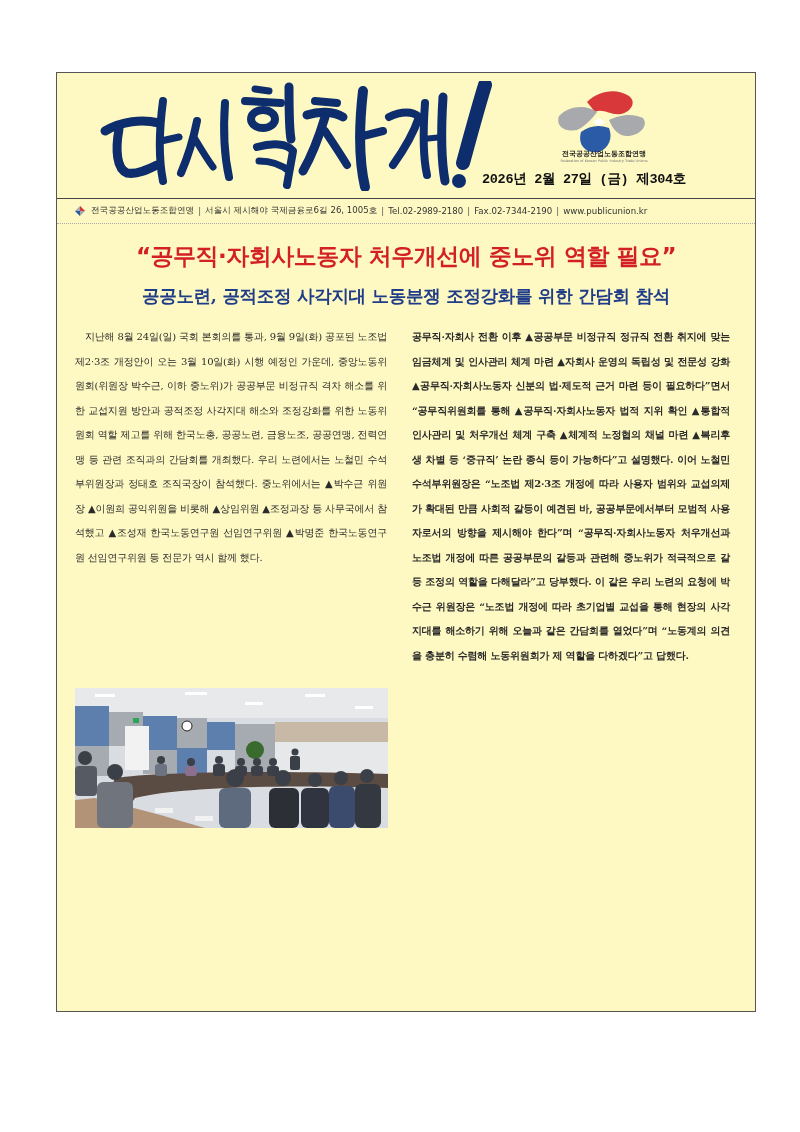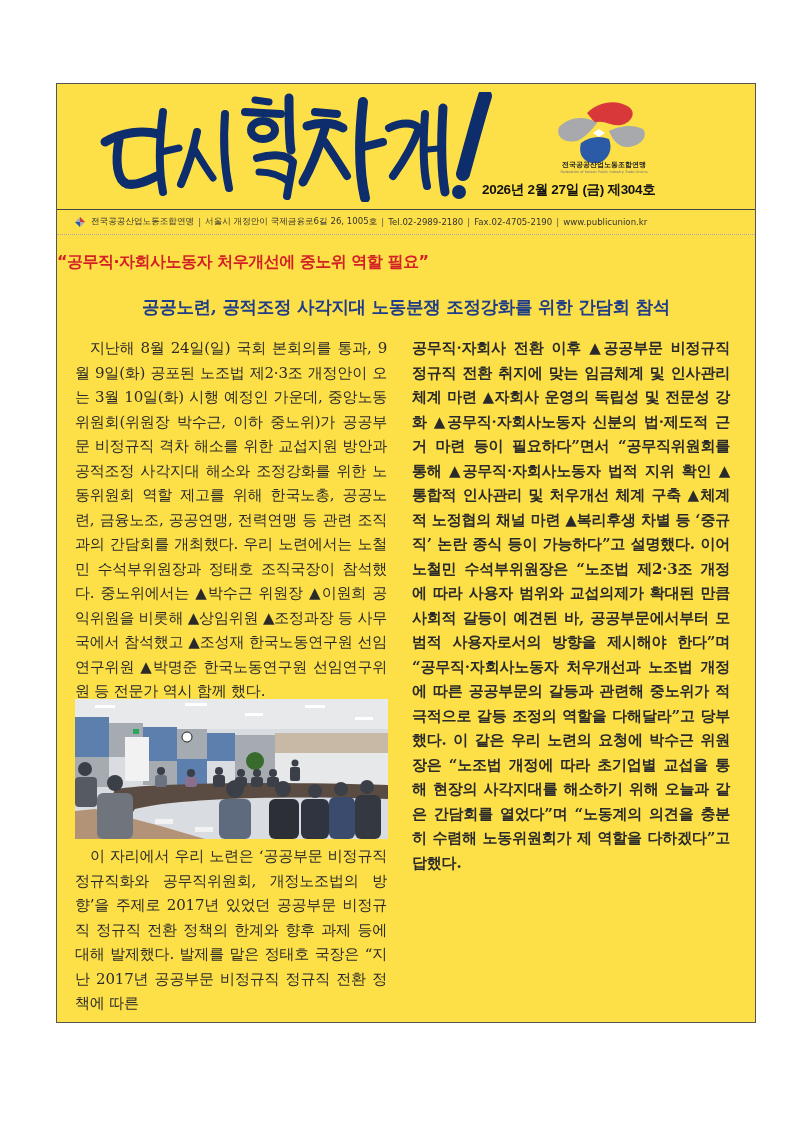--- a/index.html
+++ b/index.html
@@ -1,32 +1,32 @@
 <!DOCTYPE html>
 <html><head>
 <meta charset="utf-8">
 <style>
   html, body { margin: 0; padding: 0; background: #ffffff; }
   body { width: 800px; height: 1132px; position: relative; font-family: "DejaVu Serif", serif; color: #222; }
   .page {
-    position: absolute; left: 56px; top: 83px; width: 700px; height: 940px;
-    border: 1px solid #555; box-sizing: border-box; background: #fde047;
+    position: absolute; left: 56px; top: 72px; width: 700px; height: 940px;
+    border: 1px solid #555; box-sizing: border-box; background: #fef9c3;
   }
   .masthead { position: absolute; left: 0; top: 0; width: 698px; height: 125px; border-bottom: 1px solid #444; }
   .title-art { position: absolute; left: 40px; top: 8px; width: 400px; height: 110px; }
   .logo { position: absolute; left: 490px; top: 8px; width: 110px; height: 80px; }
   .logo-name { position: absolute; left: 482px; top: 76px; width: 130px; text-align: center; font-family: "DejaVu Sans", sans-serif; font-size: 7px; font-weight: bold; color: #222; }
   .logo-sub { position: absolute; left: 482px; top: 86px; width: 130px; text-align: center; font-family: "DejaVu Sans", sans-serif; font-size: 3.5px; color: #777; }
-  .issue-line { position: absolute; left: 425px; top: 97px; font-family: Liberation Sans, sans-serif; font-weight: bold; font-size: 13.5px; color: #111; letter-spacing: -0.3px; text-align: right; }
+  .issue-line { position: absolute; left: 425px; top: 97px; font-family: Liberation Mono, monospace; font-weight: bold; font-size: 13.5px; color: #111; letter-spacing: -0.3px; text-align: right; }
   .address-bar { position: absolute; left: 0; top: 125px; width: 698px; height: 26px; border-bottom: 1px dotted #aaa; display: flex; align-items: center; padding-left: 18px; box-sizing: border-box; font-family: "DejaVu Sans", sans-serif; font-size: 8.6px; color: #333; white-space: nowrap; }
   .address-bar .diamond { width: 10px; height: 10px; margin-right: 6px; }
   .address-bar .sep { margin: 0 4px; color: #555; }
-  .headline { position: absolute; left: 0; top: 168px; width: 698px; font-family: "DejaVu Sans", sans-serif; font-size: 16px; font-weight: bold; color: #d31f26; letter-spacing: -0.5px; }
+  .headline { position: absolute; left: 0; top: 168px; width: 698px; text-align: center; font-family: "DejaVu Sans", sans-serif; font-size: 23px; font-weight: bold; color: #d31f26; letter-spacing: -0.5px; }
   .subhead { position: absolute; left: 0; top: 211px; width: 698px; text-align: center; font-family: "DejaVu Serif", serif; font-size: 17.5px; font-weight: bold; color: #1f3c88; letter-spacing: -0.3px; }
-  .col { position: absolute; font-size: 15px; line-height: 24.5px; color: #2a2a2a; text-align: justify; letter-spacing: -0.2px; }
+  .col { position: absolute; font-size: 10px; line-height: 24.5px; color: #2a2a2a; text-align: justify; letter-spacing: -0.2px; }
   .col p { margin: 0; text-indent: 1em; }
   .col p.noindent { text-indent: 0; font-weight: bold; }
   .col-left-top { left: 18px; top: 252px; width: 312px; }
   .col-left-bottom { left: 18px; top: 760px; width: 312px; }
   .col-right { left: 355px; top: 252px; width: 318px; }
   .photo { position: absolute; left: 18px; top: 615px; width: 313px; height: 140px; overflow: hidden; background: #bfc7cf; }
 </style>
 </head>
 <body>
 
@@ -84,25 +84,25 @@
   </div>
 
   <div class="address-bar">
     <svg class="diamond" viewBox="0 0 10 10">
       <path d="M5 0 L10 5 L5 10 L0 5 Z" fill="#a7a9ac"></path>
       <path d="M5 0 L10 5 L5 5 Z" fill="#d8383a"></path>
       <path d="M0 5 L5 5 L5 10 Z" fill="#2b5aa6"></path>
     </svg>
     <span>전국공공산업노동조합연맹</span>
     <span class="sep">|</span>
-    <span>서울시 개정안이 국제금융로6길 26, 1005호</span>
+    <span>서울시 제시해야 국제금융로6길 26, 1005호</span>
     <span class="sep">|</span>
     <span>Tel.02-2989-2180</span>
     <span class="sep">|</span>
-    <span>Fax.02-4705-2190</span>
+    <span>Fax.02-7344-2190</span>
     <span class="sep">|</span>
     <span>www.publicunion.kr</span>
   </div>
 
   <div class="headline">“공무직·자회사노동자 처우개선에 중노위 역할 필요”</div>
   <div class="subhead">공공노련, 공적조정 사각지대 노동분쟁 조정강화를 위한 간담회 참석</div>
 
   <div class="col col-left-top">
     <p>지난해 8월 24일(일) 국회 본회의를 통과, 9월 9일(화) 공포된 노조법 제2·3조 개정안이 오는 3월 10일(화) 시행 예정인 가운데, 중앙노동위원회(위원장 박수근, 이하 중노위)가 공공부문 비정규직 격차 해소를 위한 교섭지원 방안과 공적조정 사각지대 해소와 조정강화를 위한 노동위원회 역할 제고를 위해 한국노총, 공공노련, 금융노조, 공공연맹, 전력연맹 등 관련 조직과의 간담회를 개최했다. 우리 노련에서는 노철민 수석부위원장과 정태호 조직국장이 참석했다. 중노위에서는 ▲박수근 위원장 ▲이원희 공익위원을 비롯해 ▲상임위원 ▲조정과장 등 사무국에서 참석했고 ▲조성재 한국노동연구원 선임연구위원 ▲박명준 한국노동연구원 선임연구위원 등 전문가 역시 함께 했다.</p>
   </div>
@@ -163,20 +163,17 @@
         <rect x="226" y="100" width="28" height="40" rx="6" fill="#2f3440"></rect>
       <circle cx="266" cy="90" r="7"></circle>
         <rect x="254" y="98" width="26" height="42" rx="6" fill="#3b4b6e"></rect>
       <circle cx="292" cy="88" r="7"></circle>
         <rect x="280" y="96" width="26" height="44" rx="6" fill="#343841"></rect>
     </g>
     <rect x="80" y="120" width="18" height="5" fill="#f2f2f2"></rect>
     <rect x="120" y="128" width="18" height="5" fill="#f2f2f2"></rect>
   </svg>
 
-  <div class="col col-left-bottom">
-    <p>이 자리에서 우리 노련은 ‘공공부문 비정규직 정규직화와 공무직위원회, 개정노조법의 방향’을 주제로 2017년 있었던 공공부문 비정규직 정규직 전환 정책의 한계와 향후 과제 등에 대해 발제했다. 발제를 맡은 정태호 국장은 “지난 2017년 공공부문 비정규직 정규직 전환 정책에 따른</p>
-  </div>
 
   <div class="col col-right">
     <p class="noindent">공무직·자회사 전환 이후 ▲공공부문 비정규직 정규직 전환 취지에 맞는 임금체계 및 인사관리 체계 마련 ▲자회사 운영의 독립성 및 전문성 강화 ▲공무직·자회사노동자 신분의 법·제도적 근거 마련 등이 필요하다”면서 “공무직위원회를 통해 ▲공무직·자회사노동자 법적 지위 확인 ▲통합적 인사관리 및 처우개선 체계 구축 ▲체계적 노정협의 채널 마련 ▲복리후생 차별 등 ‘중규직’ 논란 종식 등이 가능하다”고 설명했다. 이어 노철민 수석부위원장은 “노조법 제2·3조 개정에 따라 사용자 범위와 교섭의제가 확대된 만큼 사회적 갈등이 예견된 바, 공공부문에서부터 모범적 사용자로서의 방향을 제시해야 한다”며 “공무직·자회사노동자 처우개선과 노조법 개정에 따른 공공부문의 갈등과 관련해 중노위가 적극적으로 갈등 조정의 역할을 다해달라”고 당부했다. 이 같은 우리 노련의 요청에 박수근 위원장은 “노조법 개정에 따라 초기업별 교섭을 통해 현장의 사각지대를 해소하기 위해 오늘과 같은 간담회를 열었다”며 “노동계의 의견을 충분히 수렴해 노동위원회가 제 역할을 다하겠다”고 답했다.</p>
   </div>
 </div>
 
 </body></html>

